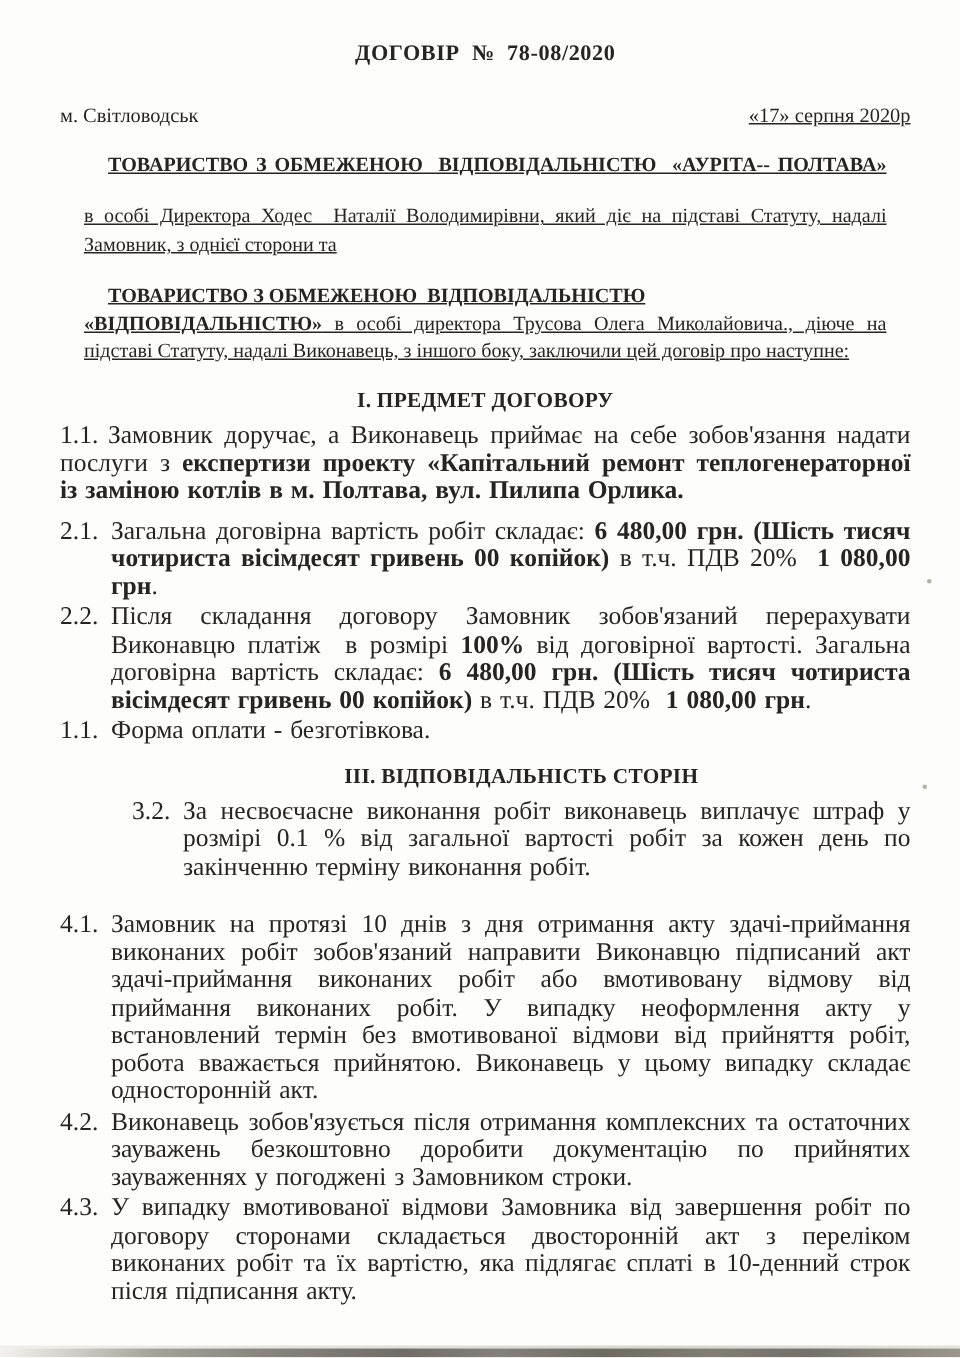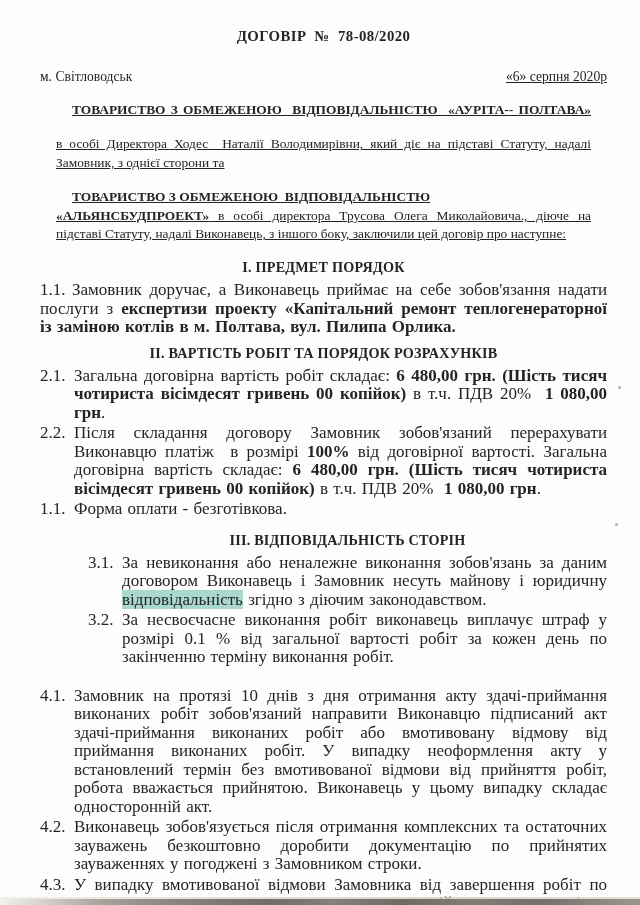--- a/index.html
+++ b/index.html
@@ -58,43 +58,41 @@
 </style>
 </head>
 <body>
 
 <div class="page">
   <div class="content">
     <h1 class="doc-title">ДОГОВІР&nbsp; №&nbsp; 78-08/2020</h1>
 
     <div class="meta-row">
       <span class="meta-place">м. Світловодськ</span>
-      <span class="meta-date">«6» серпня 2020р</span>
+      <span class="meta-date">«17» серпня 2020р</span>
     </div>
 
     <div class="preamble">
         <p class="indent justify-all"><span class="b u ">ТОВАРИСТВО З ОБМЕЖЕНОЮ&nbsp; ВІДПОВІДАЛЬНІСТЮ&nbsp; «АУРІТА-- ПОЛТАВА»</span></p>
         <p class=""><span class="u ">в особі Директора Ходес&nbsp; Наталії Володимирівни, який діє на підставі Статуту, надалі Замовник, з однієї сторони та</span></p>
-        <p class="indent"><span class="b u ">ТОВАРИСТВО З ОБМЕЖЕНОЮ&nbsp; ВІДПОВІДАЛЬНІСТЮ</span><br><span class="b u ">«АЛЬЯНСБУДПРОЕКТ»</span><span class="u "> в особі директора Трусова Олега Миколайовича., діюче на підставі Статуту, надалі Виконавець, з іншого боку, заключили цей договір про наступне:</span></p>
+        <p class="indent"><span class="b u ">ТОВАРИСТВО З ОБМЕЖЕНОЮ&nbsp; ВІДПОВІДАЛЬНІСТЮ</span><br><span class="b u ">«ВІДПОВІДАЛЬНІСТЮ»</span><span class="u "> в особі директора Трусова Олега Миколайовича., діюче на підставі Статуту, надалі Виконавець, з іншого боку, заключили цей договір про наступне:</span></p>
       </div>
 
     <div class="sections">
         <section class="sec sec-1">
-          <h2 class="sec-heading">І. ПРЕДМЕТ ПОРЯДОК</h2>
+          <h2 class="sec-heading">І. ПРЕДМЕТ ДОГОВОРУ</h2>
           <p class="para"><span class="pnum">1.1.</span><span class="">Замовник доручає, а Виконавець приймає на себе зобов'язання надати послуги з </span><span class="b ">експертизи проекту «Капітальний ремонт теплогенераторної із заміною котлів в м. Полтава, вул. Пилипа Орлика.</span></p>
         </section>
         <section class="sec sec-2">
-          <h2 class="sec-heading">ІІ. ВАРТІСТЬ РОБІТ ТА ПОРЯДОК РОЗРАХУНКІВ</h2>
           <p class="para hang"><span class="pnum">2.1.</span><span class="">Загальна договірна вартість робіт складає: </span><span class="b ">6 480,00 грн. (Шість тисяч чотириста вісімдесят гривень 00 копійок)</span><span class=""> в т.ч. ПДВ 20%&nbsp; </span><span class="b ">1 080,00 грн</span><span class="">.</span></p>
           <p class="para hang"><span class="pnum">2.2.</span><span class="">Після складання договору Замовник зобов'язаний перерахувати Виконавцю платіж&nbsp; в розмірі </span><span class="b ">100%</span><span class=""> від договірної вартості. Загальна договірна вартість складає: </span><span class="b ">6 480,00 грн. (Шість тисяч чотириста вісімдесят гривень 00 копійок)</span><span class=""> в т.ч. ПДВ 20%&nbsp; </span><span class="b ">1 080,00 грн</span><span class="">.</span></p>
           <p class="para hang"><span class="pnum">1.1.</span><span class="">Форма оплати - безготівкова.</span></p>
         </section>
         <section class="sec sec-3">
           <h2 class="sec-heading">ІІІ. ВІДПОВІДАЛЬНІСТЬ СТОРІН</h2>
-          <p class="para hang"><span class="pnum">3.1.</span><span class="">За невиконання або неналежне виконання зобов'язань за даним договором Виконавець і Замовник несуть майнову і юридичну </span><span class="hl">відповідальність</span><span class=""> згідно з діючим законодавством.</span></p>
           <p class="para hang"><span class="pnum">3.2.</span><span class="">За несвоєчасне виконання робіт виконавець виплачує штраф у розмірі 0.1 % від загальної вартості робіт за кожен день по закінченню терміну виконання робіт.</span></p>
         </section>
         <section class="sec sec-4">
           <p class="para hang"><span class="pnum">4.1.</span><span class="">Замовник на протязі 10 днів з дня отримання акту здачі-приймання виконаних робіт зобов'язаний направити Виконавцю підписаний акт здачі-приймання виконаних робіт або вмотивовану відмову від приймання виконаних робіт. У випадку неоформлення акту у встановлений термін без вмотивованої відмови від прийняття робіт, робота вважається прийнятою. Виконавець у цьому випадку складає односторонній акт.</span></p>
           <p class="para hang"><span class="pnum">4.2.</span><span class="">Виконавець зобов'язується після отримання комплексних та остаточних зауважень безкоштовно доробити документацію по прийнятих зауваженнях у погоджені з Замовником строки.</span></p>
           <p class="para hang"><span class="pnum">4.3.</span><span class="">У випадку вмотивованої відмови Замовника від завершення робіт по договору сторонами складається двосторонній акт з переліком виконаних робіт та їх вартістю, яка підлягає сплаті в 10-денний строк після підписання акту.</span></p>
         </section>
       </div>
   </div>
 

